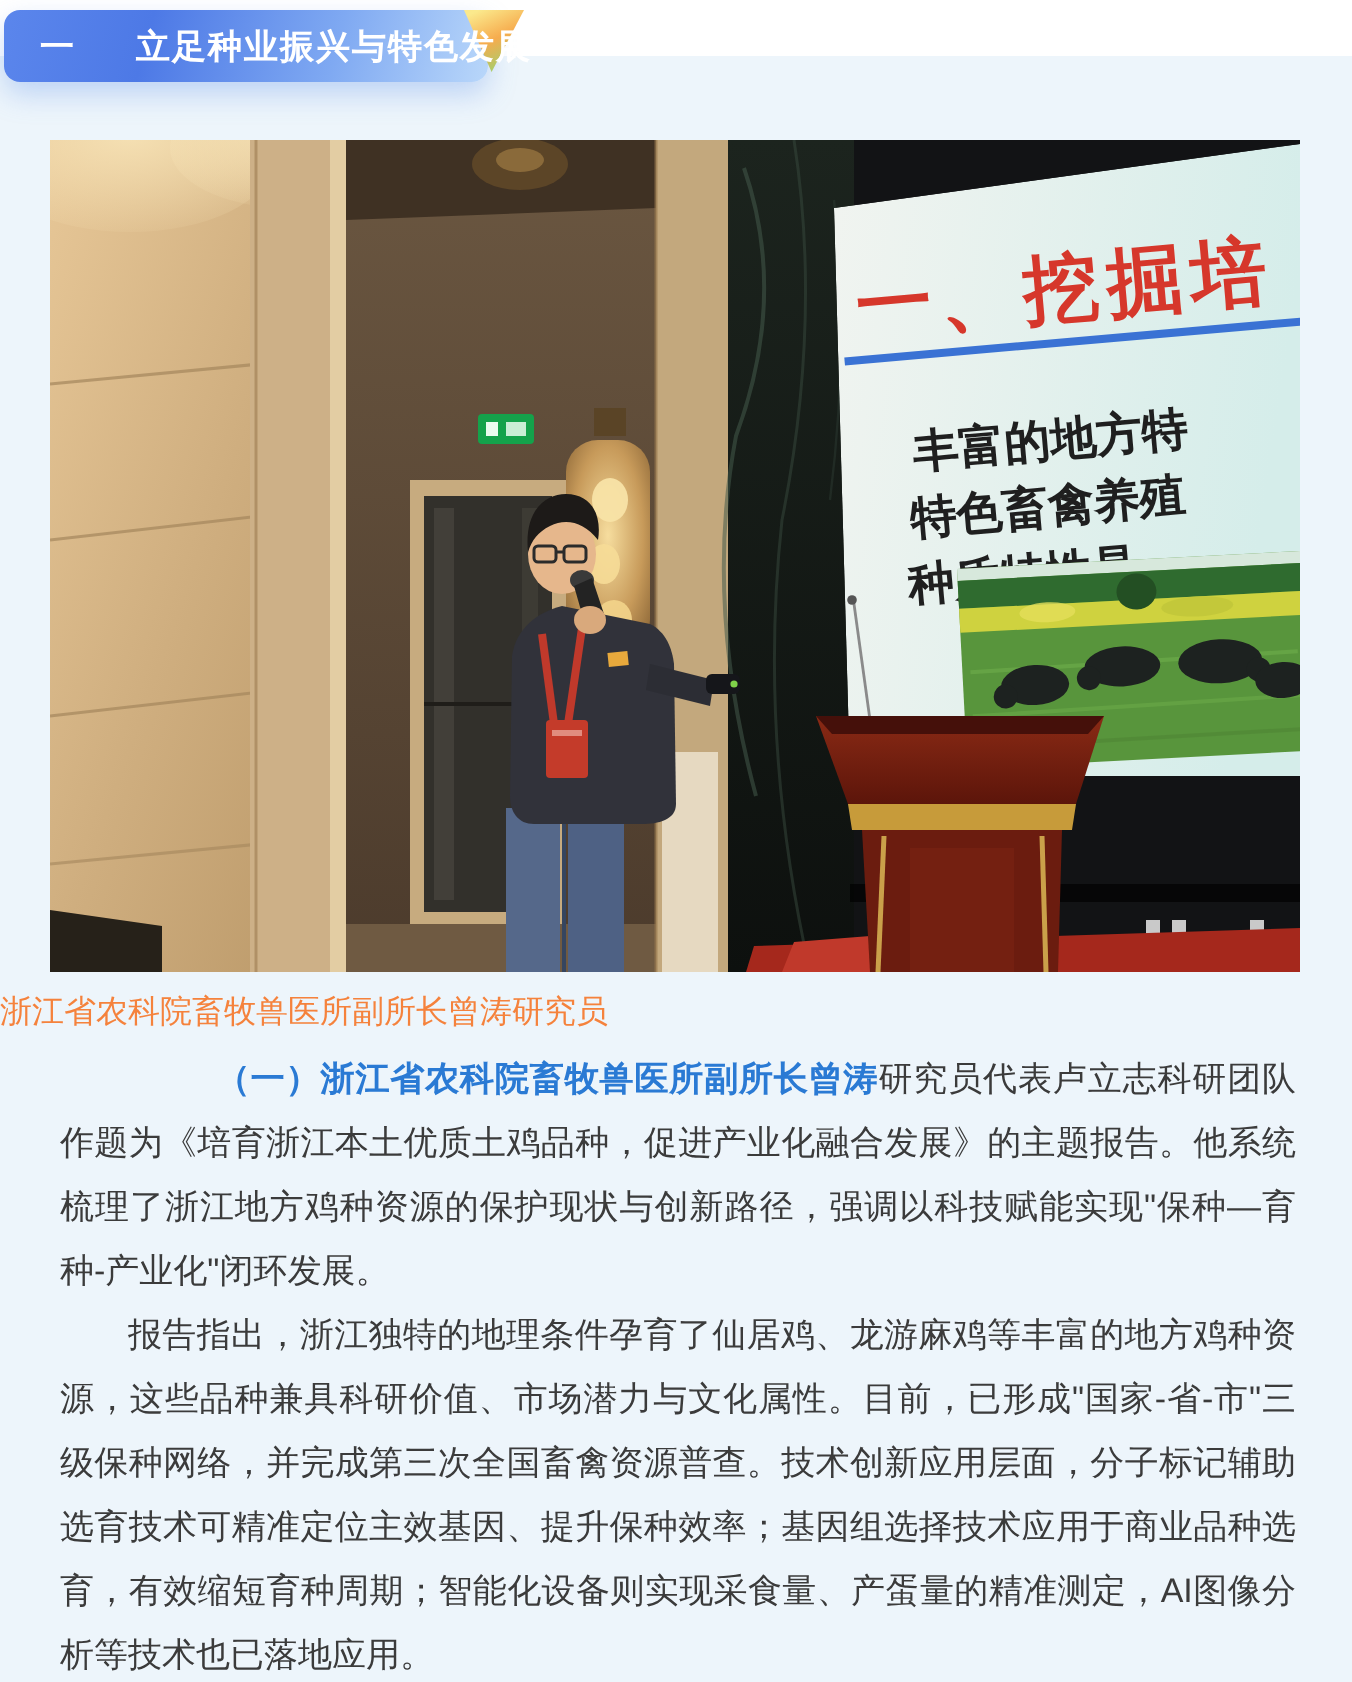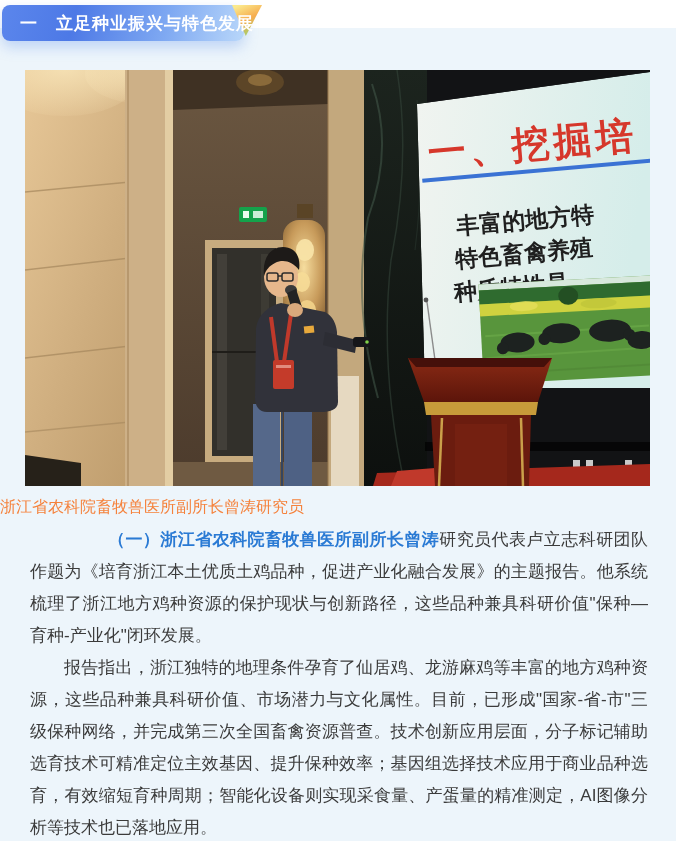--- a/index.html
+++ b/index.html
@@ -11,21 +11,21 @@
   
   .banner{
     position:absolute;left:2px;top:5px;width:242px;height:36px;
     border-radius:8px;
     background:linear-gradient(105deg,#5b86ec 0%,#4d79e6 30%,#7fa9f2 68%,#b9d7fa 100%);
     box-shadow:0 6px 14px rgba(99,148,235,.35);
     display:flex;align-items:center;
     color:#ffffff;font-weight:bold;font-size:17px;letter-spacing:1px;
   }
   .banner .prefix{margin-left:18px;}
-  .banner .title{margin-left:18px;white-space:nowrap;}
+  .banner .title{margin-left:30px;white-space:nowrap;}
   .ribbon{
     position:absolute;right:-18px;top:0;width:30px;height:31px;z-index:0;
     clip-path:polygon(0 0,100% 0,46% 100%);
     background:linear-gradient(155deg,#fbe98c 8%,#f6ac4e 48%,#9fd16f 88%);
   }
   .banner span{position:relative;z-index:1;}
   
   .photo{
     margin:0;position:absolute;left:25px;top:70px;width:625px;height:416px;
     overflow:hidden;background:#c9a878;
@@ -241,17 +241,17 @@
           <rect x="430" y="354" width="52" height="62" fill="#7a2313" opacity="0.6"></rect>
         </g>
 
       </g>
     </svg>
   </figure>
 
   <p class="caption">浙江省农科院畜牧兽医所副所长曾涛研究员</p>
 
   <div class="body-text">
-    <p class="para"><span class="lead">（一）浙江省农科院畜牧兽医所副所长曾涛</span><span>研究员代表卢立志科研团队作题为《培育浙江本土优质土鸡品种，促进产业化融合发展》的主题报告。他系统梳理了浙江地方鸡种资源的保护现状与创新路径，这些品种兼具科研价值"保种—育种-产业化"闭环发展。</span></p>
+    <p class="para"><span class="lead">（一）浙江省农科院畜牧兽医所副所长曾涛</span><span>研究员代表卢立志科研团队作题为《培育浙江本土优质土鸡品种，促进产业化融合发展》的主题报告。他系统梳理了浙江地方鸡种资源的保护现状与创新路径，强调以科技赋能实现"保种—育种-产业化"闭环发展。</span></p>
     <p class="para">报告指出，浙江独特的地理条件孕育了仙居鸡、龙游麻鸡等丰富的地方鸡种资源，这些品种兼具科研价值、市场潜力与文化属性。目前，已形成"国家-省-市"三级保种网络，并完成第三次全国畜禽资源普查。技术创新应用层面，分子标记辅助选育技术可精准定位主效基因、提升保种效率；基因组选择技术应用于商业品种选育，有效缩短育种周期；智能化设备则实现采食量、产蛋量的精准测定，AI图像分析等技术也已落地应用。</p>
   </div>
 
 </div>
 
 </body></html>

